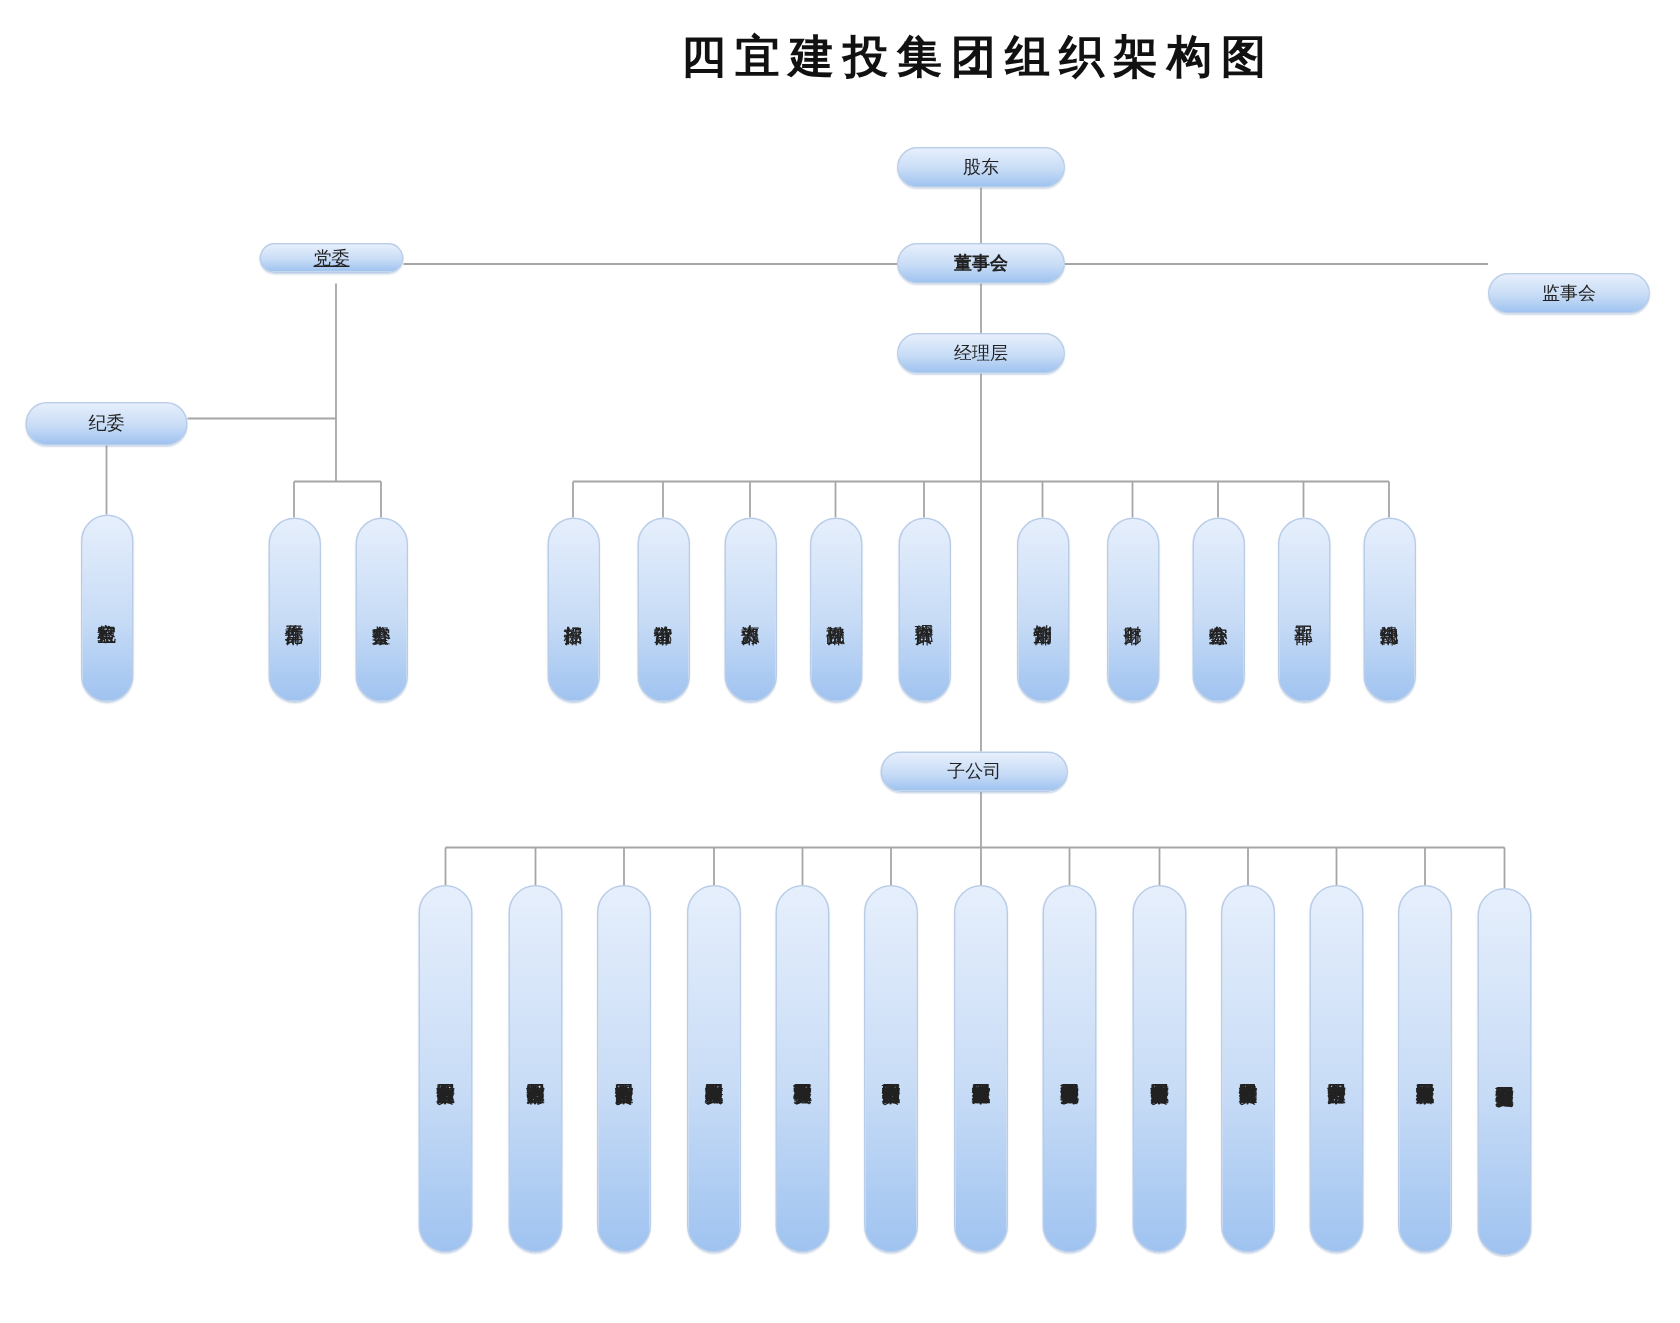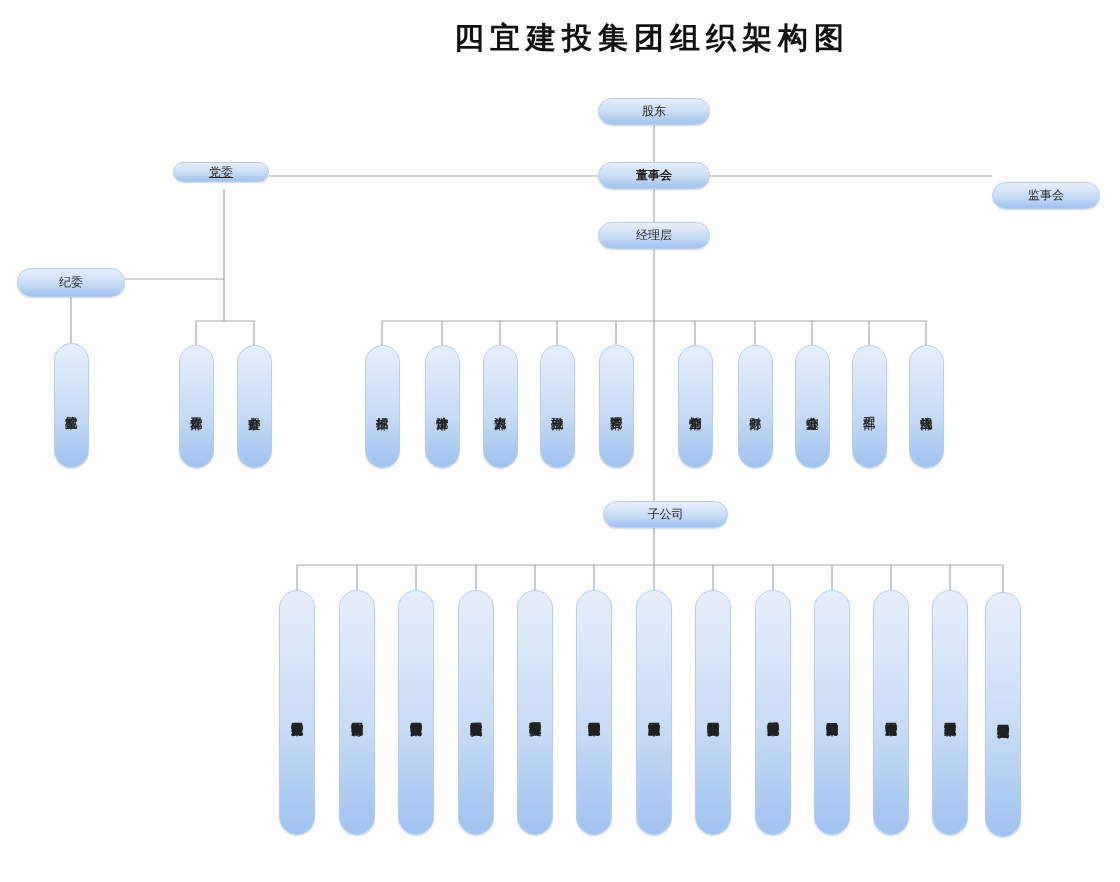--- a/index.html
+++ b/index.html
@@ -74,21 +74,21 @@
 </div>
 <div class="node hnode" style="left:598px;top:222px;width:112px;height:27px;font-family:Liberation Serif, serif;">
   <span>经理层</span>
 </div>
 <div class="node hnode" style="left:173px;top:162px;width:96px;height:20px;text-decoration:underline;">
   <span>党委</span>
 </div>
 <div class="node hnode" style="left:17px;top:250px;width:108px;height:29px;margin-top:18px;">
   <span>纪委</span>
 </div>
-<div class="node hnode" style="left:603px;top:501px;width:125px;height:27px;">
+<div class="node hnode" style="left:587px;top:501px;width:125px;height:27px;">
   <span>子公司</span>
 </div>
 
 <div id="vnodes">
     <div class="node vnode" style="left: 53.5px; top: 343px; width: 35px; height: 125px;">
       <span>纪检监察室</span>
     </div>
     <div class="node vnode" style="left: 178.5px; top: 345px; width: 35px; height: 123px;">
       <span>党群工作部</span>
     </div>

